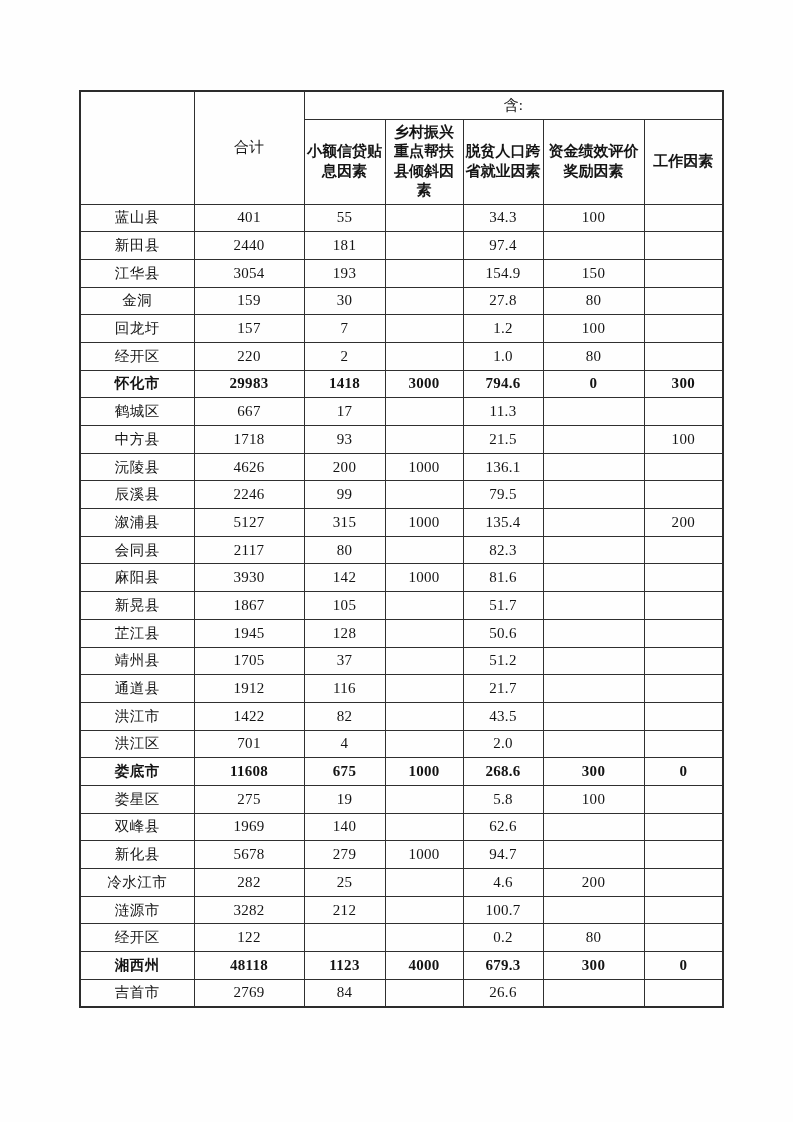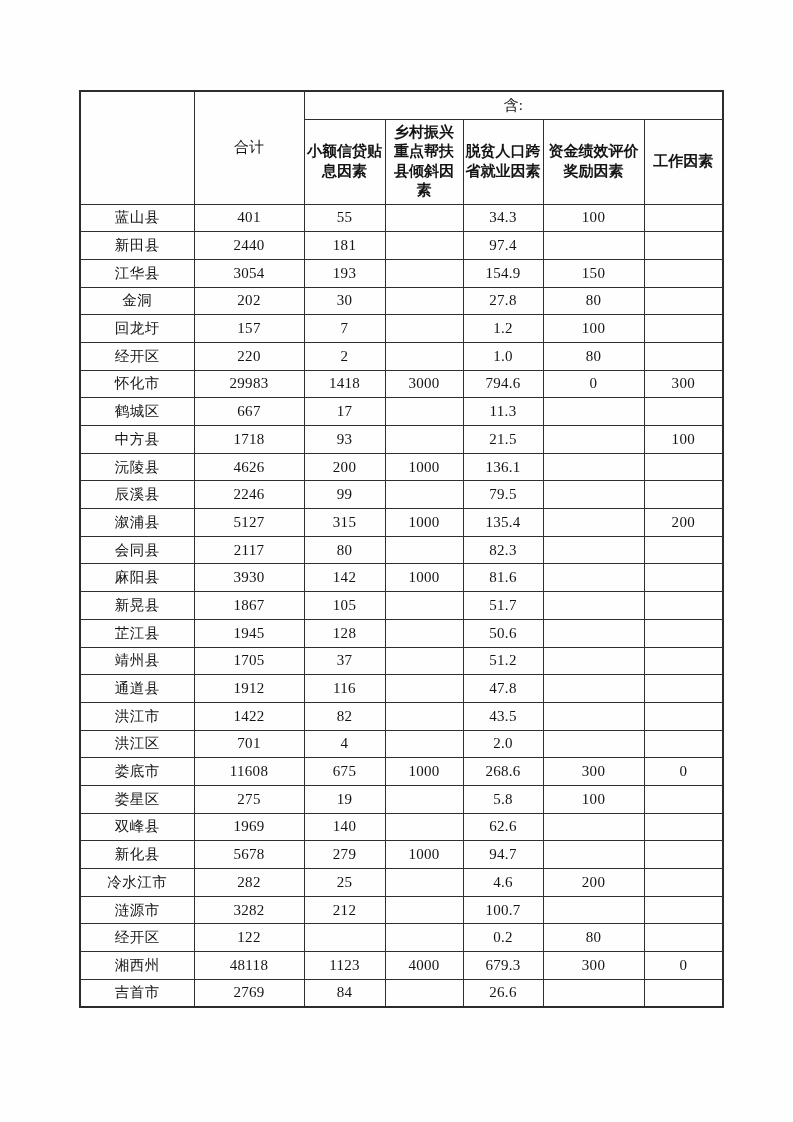--- a/index.html
+++ b/index.html
@@ -62,21 +62,21 @@
   }
   tbody td {
     font-size: 15px;
     letter-spacing: 0.3px;
   }
   tbody td.name-cell {
     font-size: 14.5px;
     letter-spacing: 0.5px;
   }
   tbody tr.bold td {
-    font-weight: normal;
+    font-weight: bold;
   }
 </style>
 </head>
 <body>
 
 <div class="page">
   <table class="alloc">
     <colgroup>
       <col style="width:114px">
       <col style="width:110px">
@@ -123,21 +123,21 @@
           <td class="name-cell">江华县</td>
           <td>3054</td>
           <td>193</td>
           <td></td>
           <td>154.9</td>
           <td>150</td>
           <td></td>
         </tr>
         <tr>
           <td class="name-cell">金洞</td>
-          <td>202</td>
+          <td>159</td>
           <td>30</td>
           <td></td>
           <td>27.8</td>
           <td>80</td>
           <td></td>
         </tr>
         <tr>
           <td class="name-cell">回龙圩</td>
           <td>157</td>
           <td>7</td>
@@ -252,21 +252,21 @@
           <td></td>
           <td>51.2</td>
           <td></td>
           <td></td>
         </tr>
         <tr>
           <td class="name-cell">通道县</td>
           <td>1912</td>
           <td>116</td>
           <td></td>
-          <td>47.8</td>
+          <td>21.7</td>
           <td></td>
           <td></td>
         </tr>
         <tr>
           <td class="name-cell">洪江市</td>
           <td>1422</td>
           <td>82</td>
           <td></td>
           <td>43.5</td>
           <td></td>

